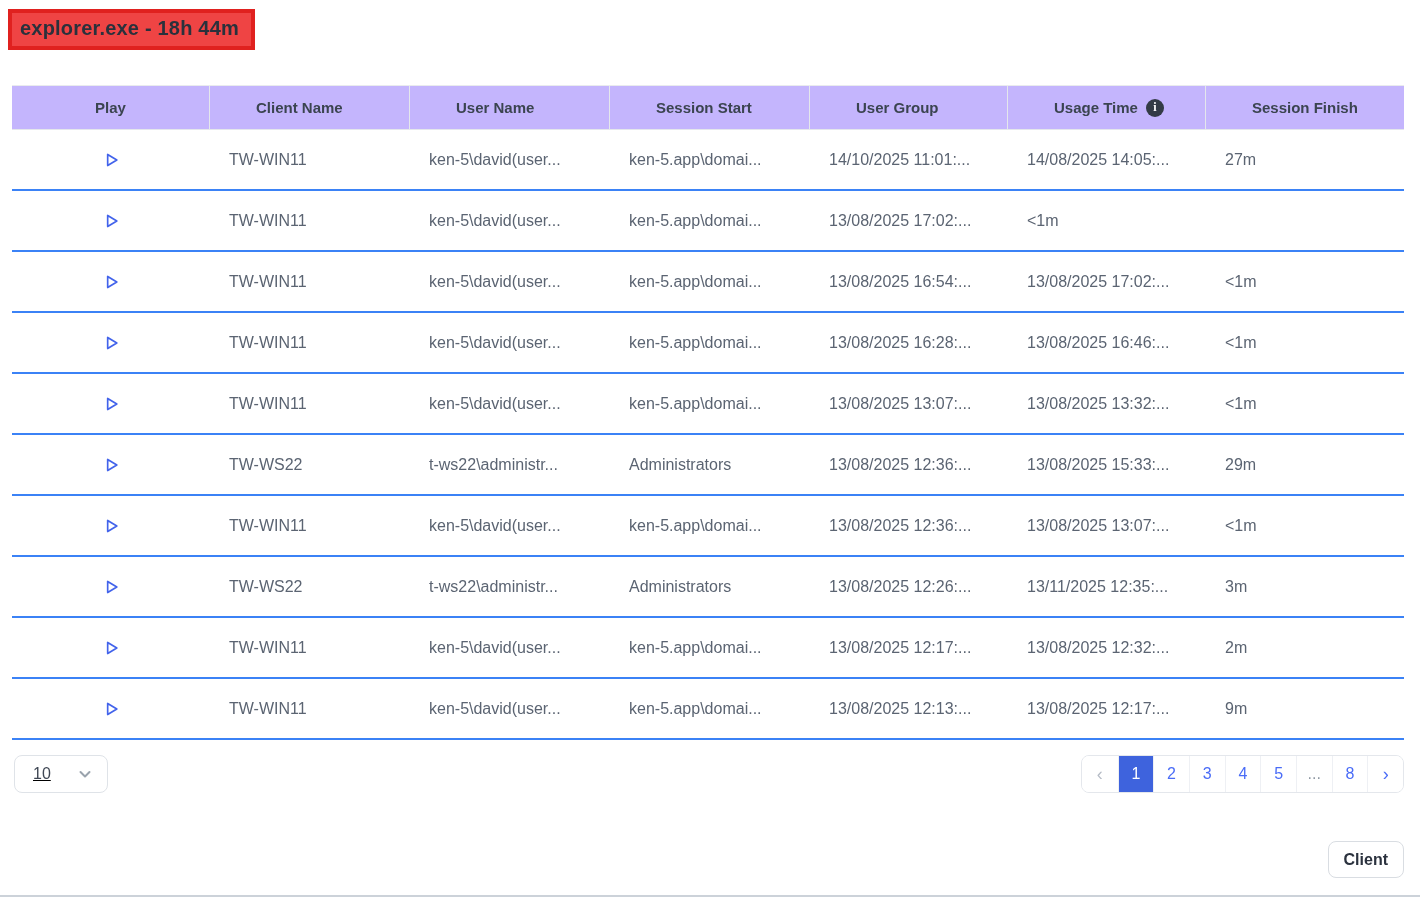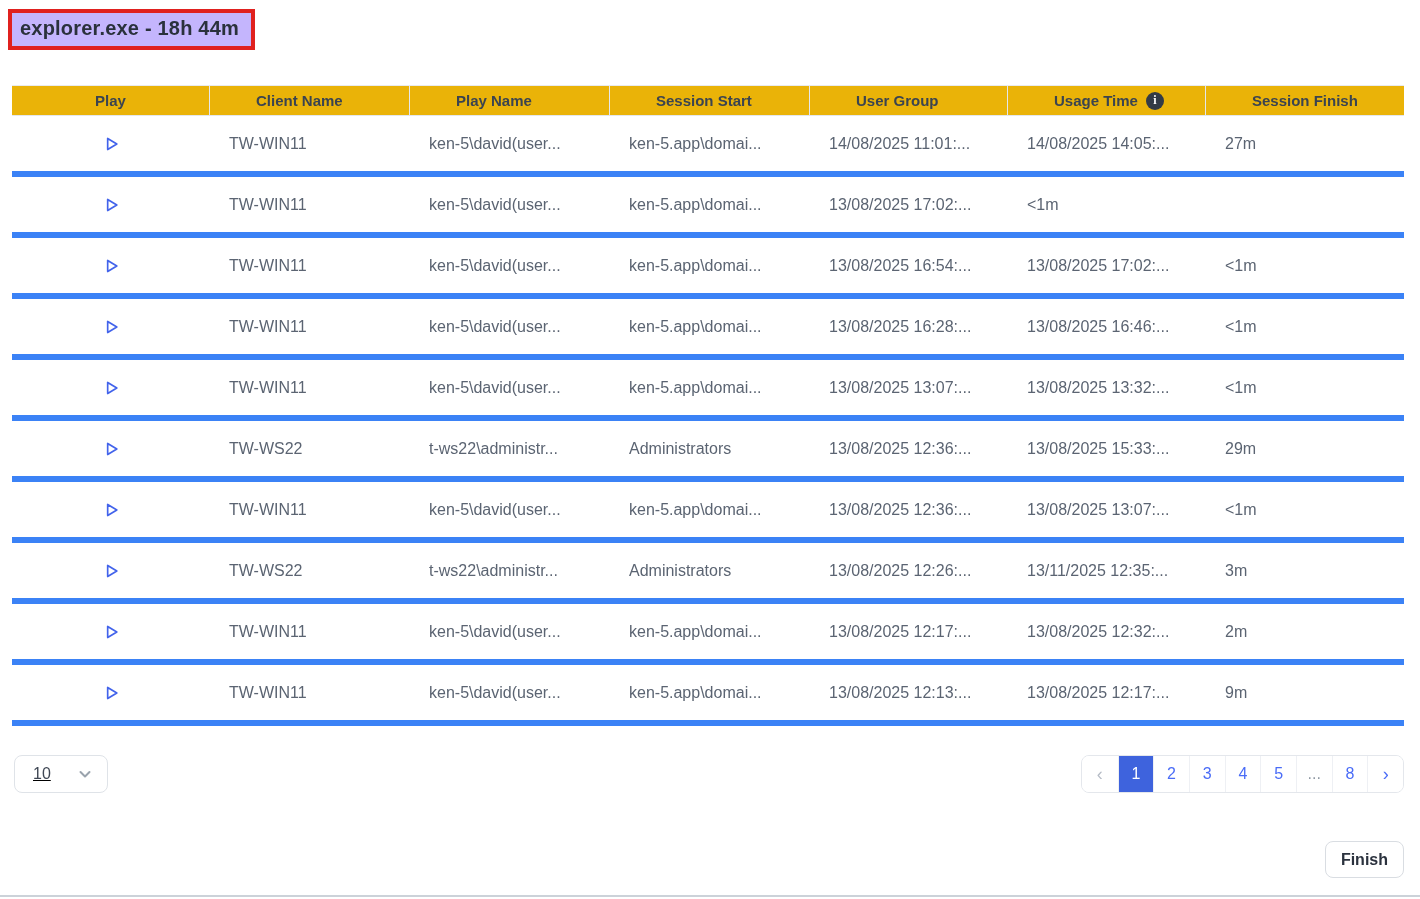--- a/index.html
+++ b/index.html
@@ -15,43 +15,43 @@
     overflow: hidden;
   }
 
   
   .title-box {
     position: absolute;
     left: 8px;
     top: 9px;
     border: 4px solid #e0211f;
     padding: 4px 12px 6px 8px;
-    background: #c4b5fd;
+    background: #ef4444;
   }
   .title-box h1 {
     font-size: 20px;
     font-weight: 700;
     color: #2a313c;
     letter-spacing: 0.2px;
     white-space: nowrap;
   }
 
   
   .table {
     position: absolute;
     left: 12px;
     top: 85px;
     width: 1392px;
     --cols: 197px 200px 200px 200px 198px 198px 199px;
   }
   .thead {
     display: grid;
     grid-template-columns: var(--cols);
-    height: 31px;
-    background: #eab308;
+    height: 45px;
+    background: #c4b5fd;
     border-top: 1px solid #e9ebee;
     border-bottom: 1px solid #e4e7ec;
   }
   .th {
     display: flex;
     align-items: center;
     padding-left: 12px;
     font-size: 15px;
     font-weight: 700;
     color: #3b4450;
@@ -74,21 +74,21 @@
     font-size: 12px;
     font-weight: 700;
     font-family: "Liberation Serif", serif;
     flex: 0 0 auto;
   }
 
   .tbody .tr {
     display: grid;
     grid-template-columns: var(--cols);
     height: 61px;
-    border-bottom: 6px solid #3b82f6;
+    border-bottom: 2px solid #3b82f6;
   }
   .td {
     display: flex;
     align-items: center;
     padding-left: 20px;
     font-size: 16px;
     color: #5b6472;
     white-space: nowrap;
     overflow: hidden;
   }
@@ -184,21 +184,21 @@
 
   <div class="table">
     <div class="thead">
         <div class="th center">
           <span>Play</span>
         </div>
         <div class="th">
           <span>Client Name</span>
         </div>
         <div class="th">
-          <span>Play Name</span>
+          <span>User Name</span>
         </div>
         <div class="th">
           <span>Session Start</span>
         </div>
         <div class="th">
           <span>User Group</span>
         </div>
         <div class="th">
           <span>Usage Time</span>
           <span class="info-icon">i</span>
@@ -212,21 +212,21 @@
     <div class="td center">
       <button class="play-btn">
         <svg width="20" height="20" viewBox="0 0 24 24" fill="none" stroke="#4263eb" stroke-width="2" stroke-linejoin="round">
                 <path d="M8 5.3v13.4L19 12z"></path>
               </svg>
       </button>
     </div>
     <div class="td">TW-WIN11</div>
     <div class="td">ken-5\david(user...</div>
     <div class="td">ken-5.app\domai...</div>
-    <div class="td">14/08/2025 11:01:...</div>
+    <div class="td">14/10/2025 11:01:...</div>
     <div class="td">14/08/2025 14:05:...</div>
     <div class="td">27m</div>
   </div>
 
   <div class="tr">
     <div class="td center">
       <button class="play-btn">
         <svg width="20" height="20" viewBox="0 0 24 24" fill="none" stroke="#4263eb" stroke-width="2" stroke-linejoin="round">
                 <path d="M8 5.3v13.4L19 12z"></path>
               </svg>
@@ -381,15 +381,15 @@
       <button class="page-item active">1</button>
       <button class="page-item">2</button>
       <button class="page-item">3</button>
       <button class="page-item">4</button>
       <button class="page-item">5</button>
       <button class="page-item ellipsis">...</button>
       <button class="page-item">8</button>
       <button class="page-item arrow-next">›</button>
     </div>
 
-  <button class="close-btn">Finish</button>
+  <button class="close-btn">Client</button>
 
 </div>
 
 </body></html>

